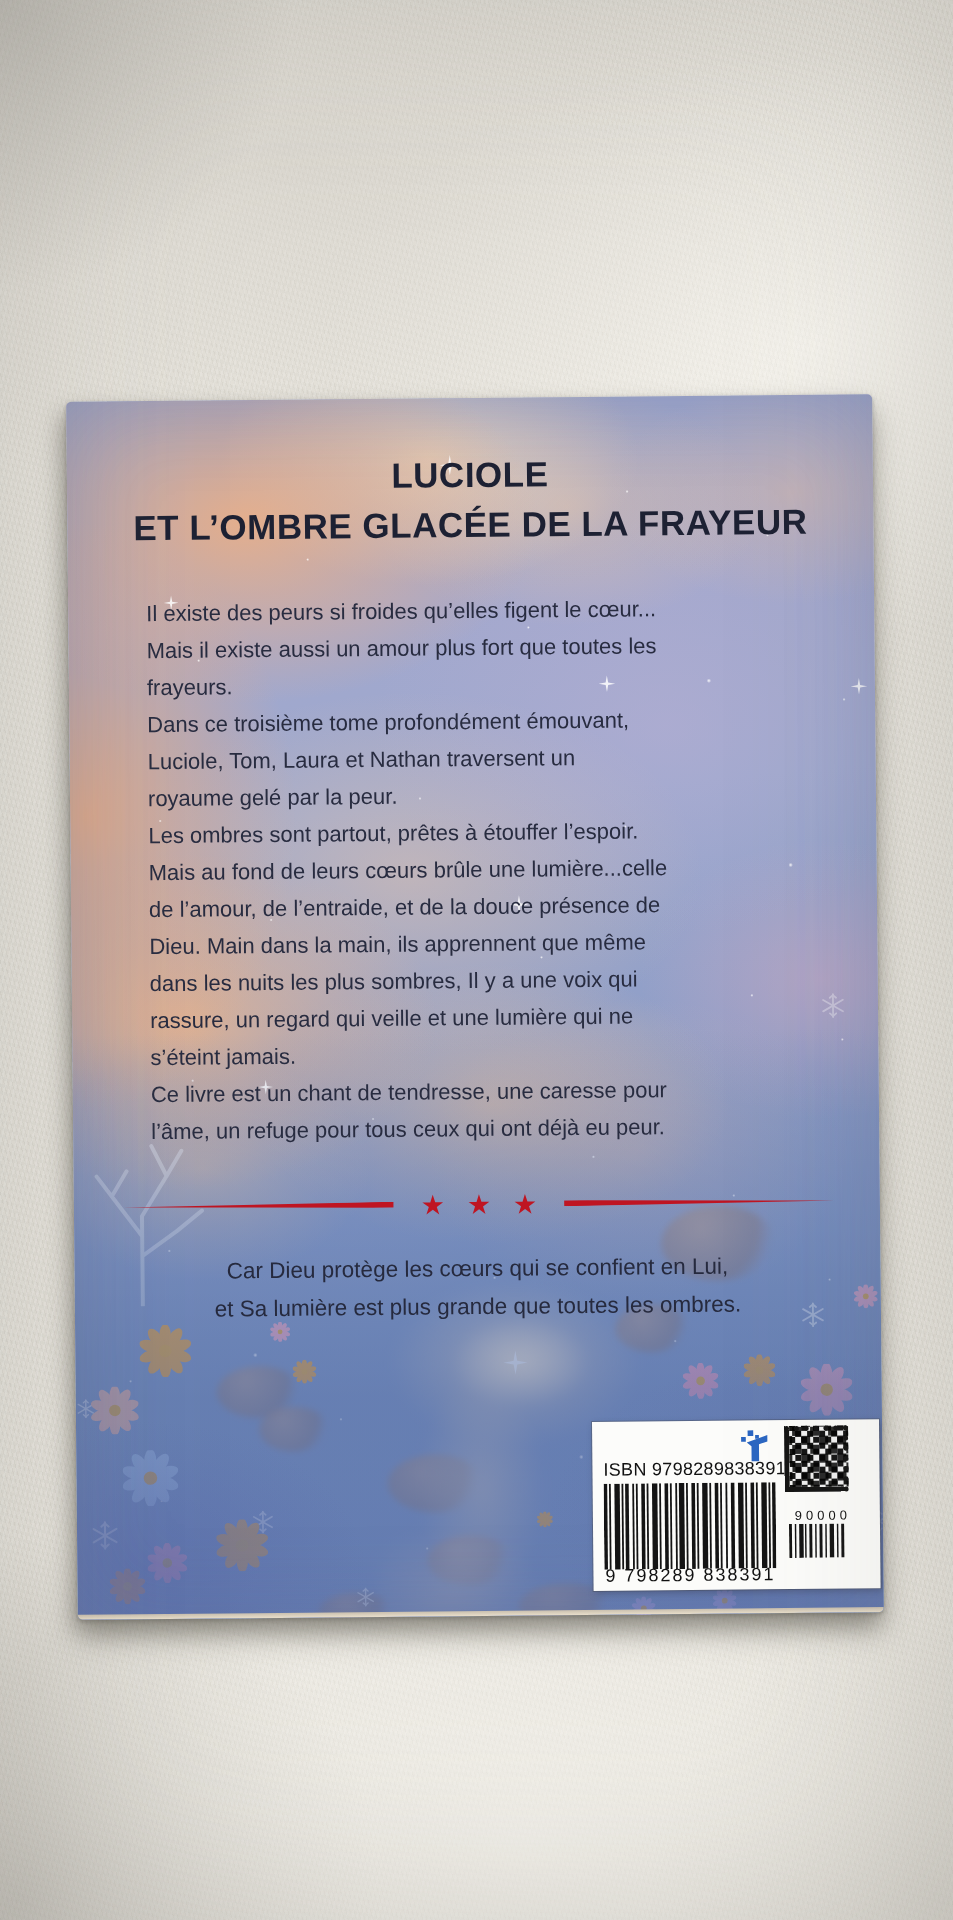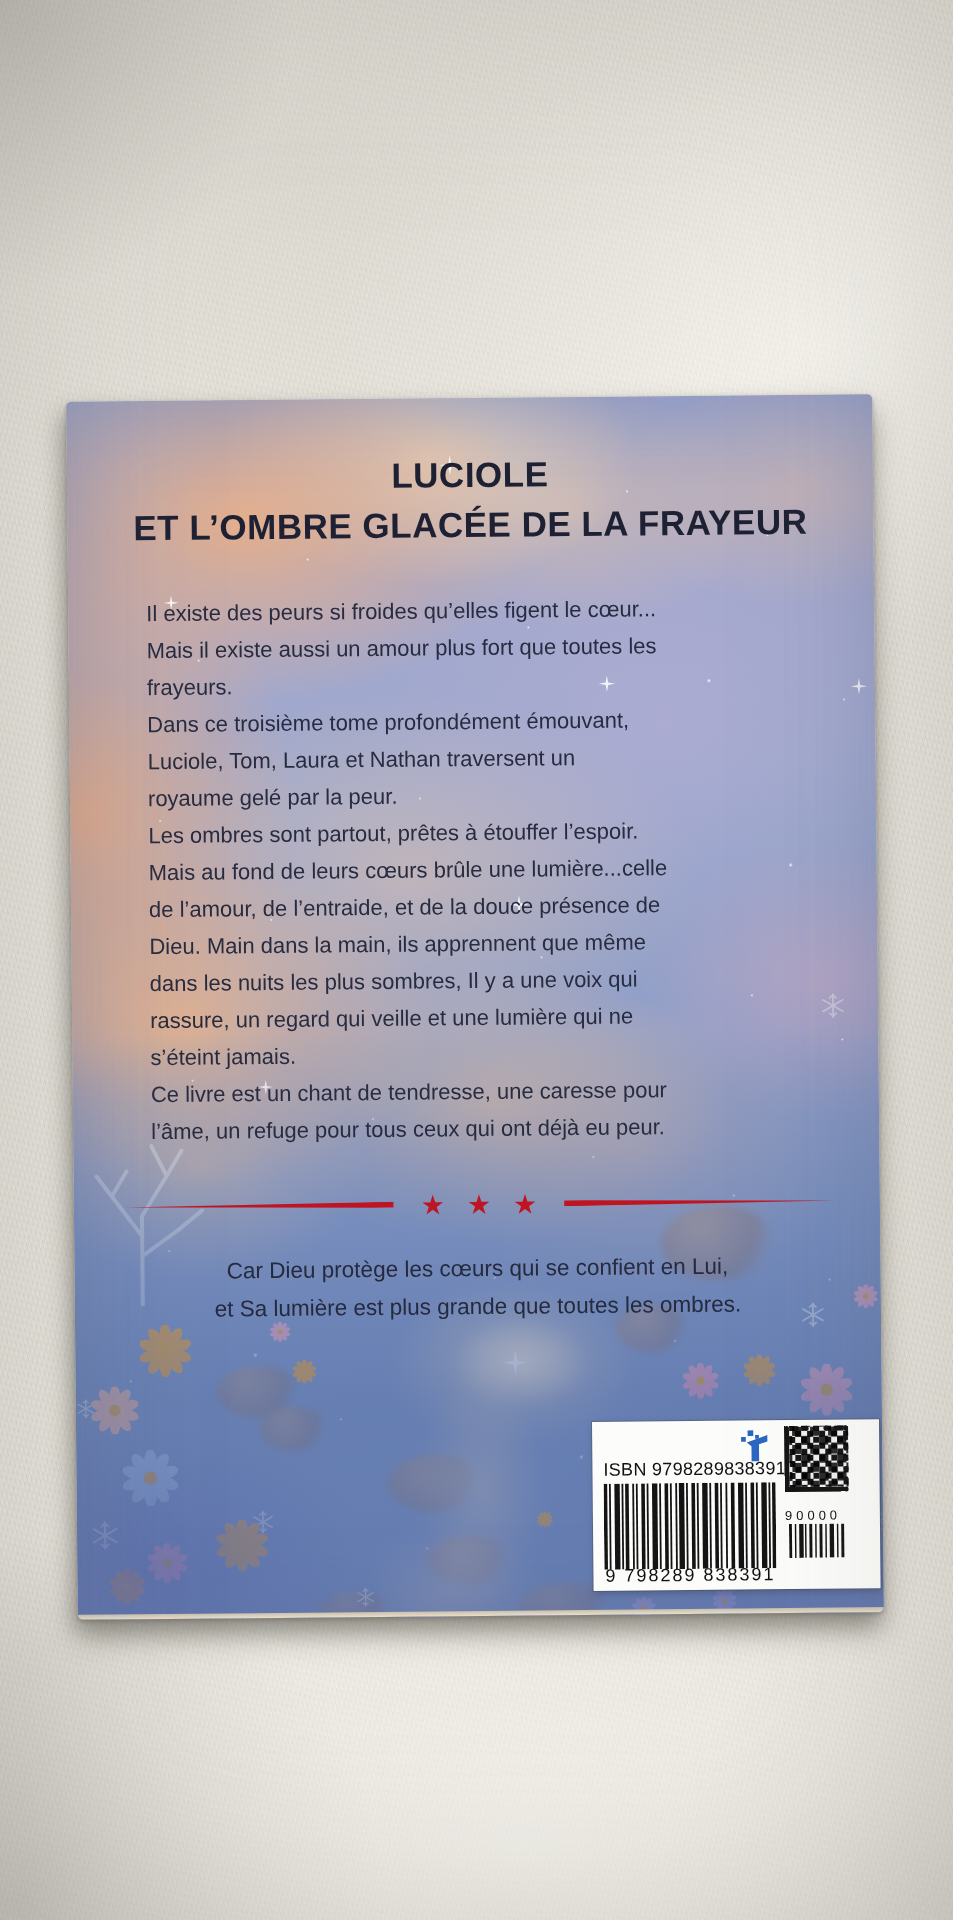--- a/index.html
+++ b/index.html
@@ -116,21 +116,21 @@
     font-size:18px;letter-spacing:2px;color:#111;white-space:nowrap;}
   .pub-logo{position:absolute;left:148px;top:8px;}
   .dmx{position:absolute;left:192px;top:6px;width:64px;height:66px;background-color:#fafafa;
     border-left:5px solid #141414;border-bottom:5px solid #141414;
     border-top:5px dotted #141414;border-right:5px dotted #141414;box-sizing:border-box;
     background-image:
       repeating-conic-gradient(#151515 0% 25%, #fafafa 0% 50%),
       repeating-conic-gradient(rgba(21,21,21,.9) 0% 25%, rgba(250,250,250,.9) 0% 50%);
     background-size:12px 12px, 18px 18px;background-position:0 0, 3px 5px;
     background-blend-mode:multiply;}
-  .price-code{position:absolute;left:192px;top:88px;width:66px;text-align:left;
+  .price-code{position:absolute;left:192px;top:88px;width:66px;text-align:right;
     font-size:13px;letter-spacing:4px;color:#111;}
   .price-bars{position:absolute;left:196px;top:104px;width:58px;height:34px;}
 </style>
 </head>
 <body>
 
 <svg width="0" height="0" style="position:absolute">
   <defs>
     <symbol id="daisy" viewBox="-50 -50 100 100">
       <g fill="currentColor">

